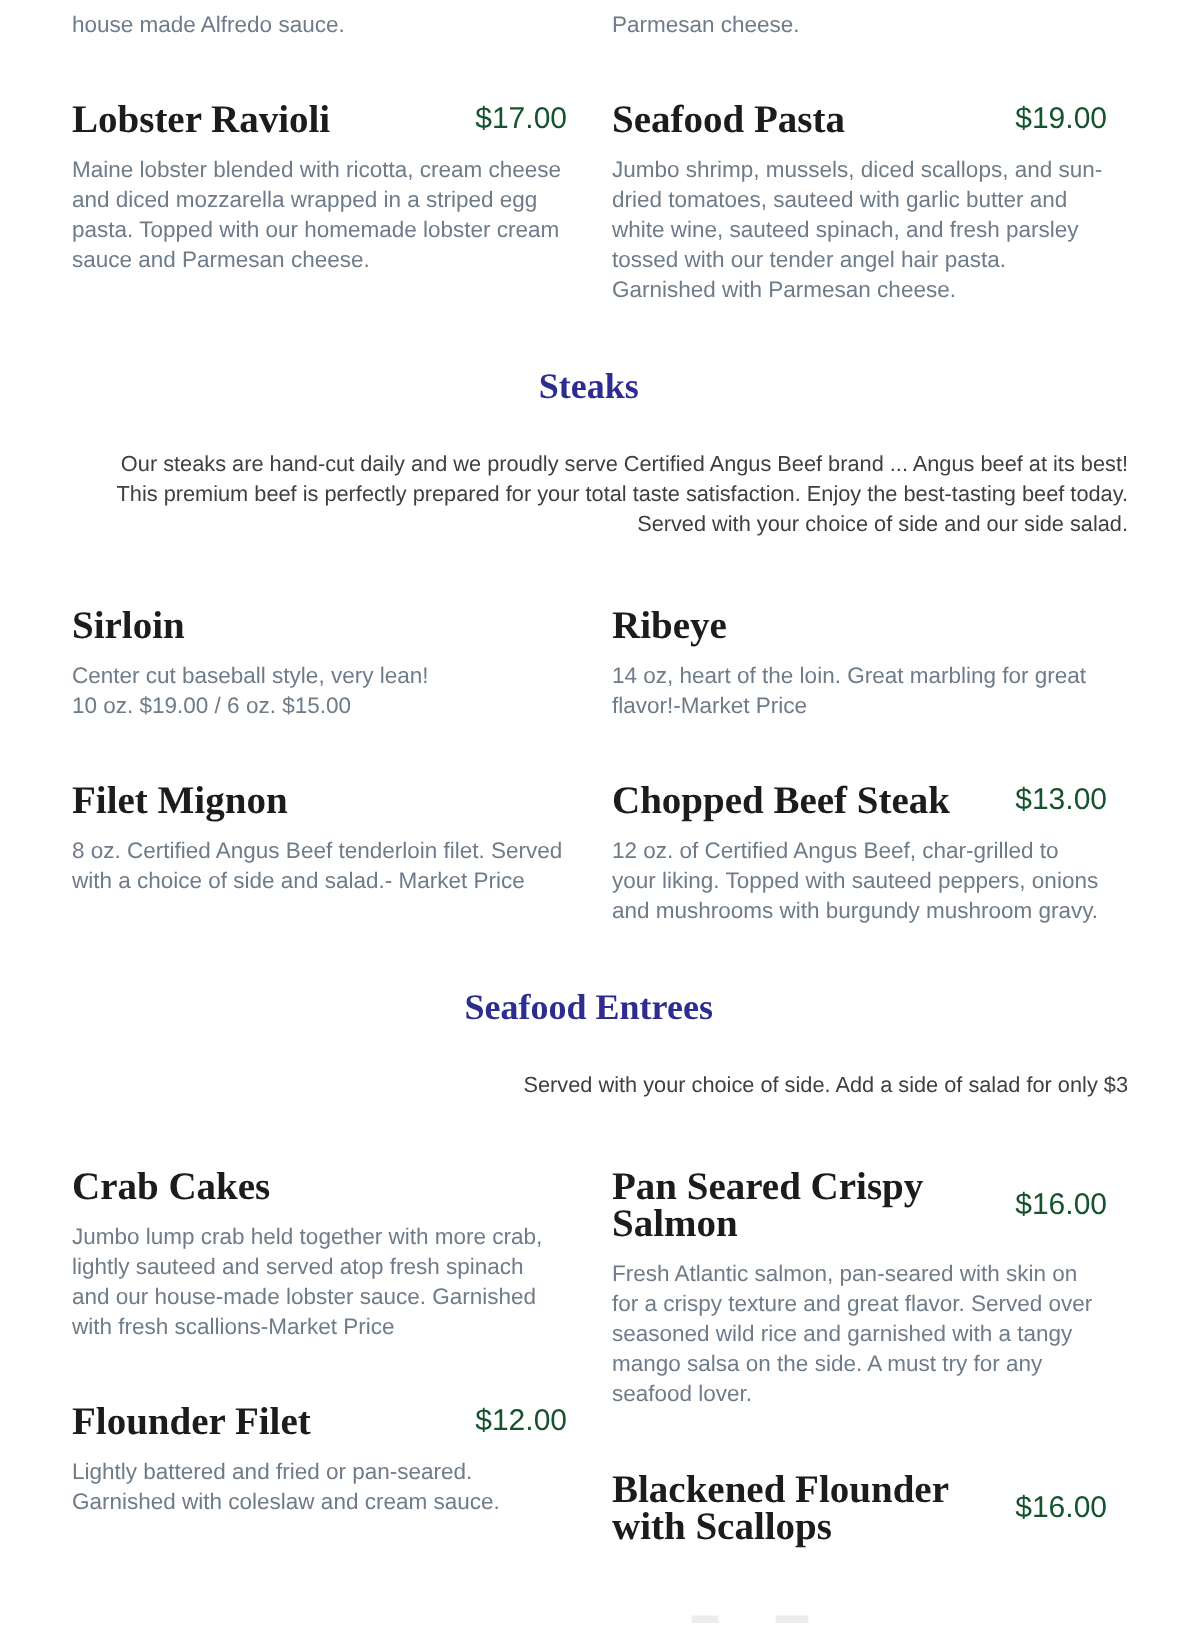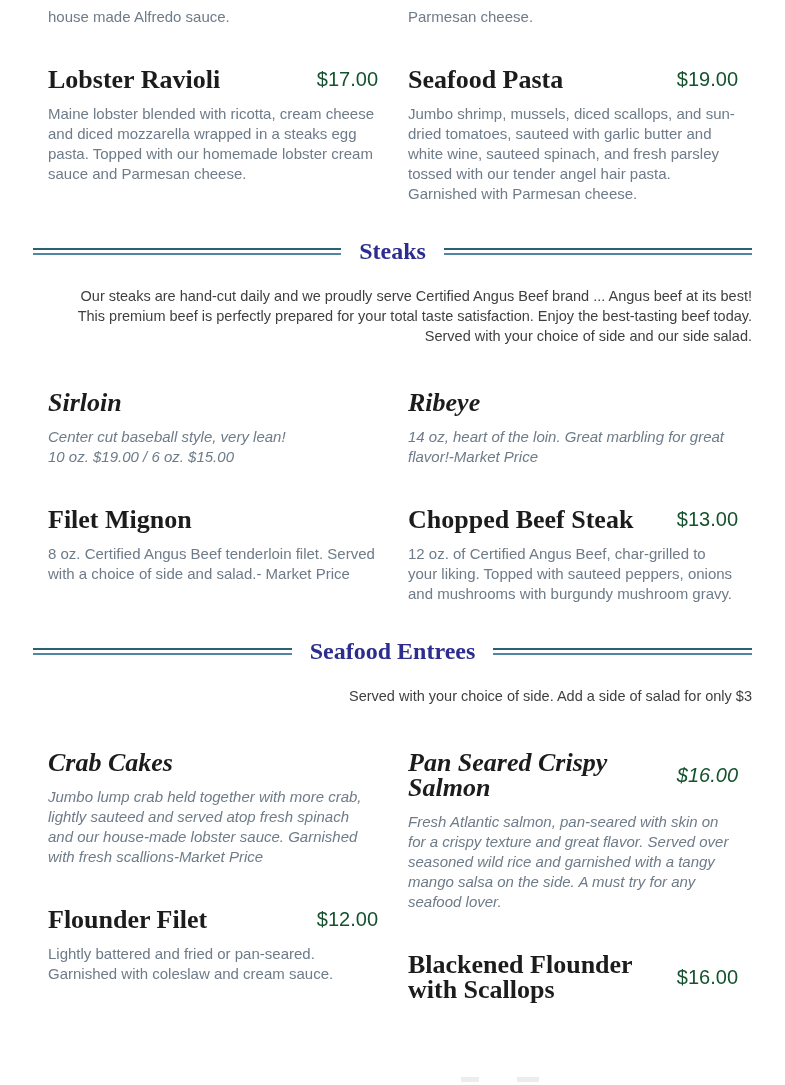--- a/index.html
+++ b/index.html
@@ -10,21 +10,21 @@
     overflow: hidden;
     background: #ffffff;
     font-family: "Liberation Sans", sans-serif;
   }
   .content { padding: 0 47px 0 48px; margin-top: 16px; }
   .cols { display: flex; column-gap: 30px; }
   .col { flex: 0 0 330px; width: 330px; }
   .cols.items { margin-top: 44px; }
 
   .menu-item { margin-top: 40px; }
-  .col > .menu-item:first-child { margin-top: 0; font-style: italic; }
+  .col > .menu-item:first-child { margin-top: 0; }
 
   .item-head { display: flex; justify-content: space-between; align-items: center; column-gap: 10px; }
   .item-name {
     font-family: "Liberation Serif", serif;
     font-weight: 700;
     font-size: 26px;
     line-height: 25px;
     color: #1c1c1c;
   }
   .item-price { font-size: 20px; color: #14532d; white-space: nowrap; flex: 0 0 auto; }
@@ -36,21 +36,21 @@
     white-space: pre-line;
   }
 
   .frag {
     margin-top: -9px;
     font-size: 15px;
     line-height: 20px;
     color: #6e7b89;
   }
 
-  .section-header { display: flex; align-items: center; column-gap: 18px; margin: 32px 33px 0; }
+  .section-header { display: flex; align-items: center; column-gap: 18px; margin: 32px 33px 0; flex-direction: column; }
   .section-title {
     font-family: "Liberation Serif", serif;
     font-weight: 700;
     font-size: 24px;
     line-height: 30px;
     color: #2d2d90;
     white-space: nowrap;
   }
   .rule {
     flex: 1 1 auto;
@@ -79,21 +79,21 @@
   <div class="content">
 
     <div class="cols">
       <div class="col">
         <div class="frag">house made Alfredo sauce.</div>
         <div class="menu-item">
           <div class="item-head">
             <span class="item-name">Lobster Ravioli</span>
             <span class="item-price">$17.00</span>
           </div>
-          <div class="item-desc">Maine lobster blended with ricotta, cream cheese and diced mozzarella wrapped in a steaks egg pasta. Topped with our homemade lobster cream sauce and Parmesan cheese.</div>
+          <div class="item-desc">Maine lobster blended with ricotta, cream cheese and diced mozzarella wrapped in a striped egg pasta. Topped with our homemade lobster cream sauce and Parmesan cheese.</div>
         </div>
       </div>
       <div class="col">
         <div class="frag">Parmesan cheese.</div>
         <div class="menu-item">
           <div class="item-head">
             <span class="item-name">Seafood Pasta</span>
             <span class="item-price">$19.00</span>
           </div>
           <div class="item-desc">Jumbo shrimp, mussels, diced scallops, and sun-dried tomatoes, sauteed with garlic butter and white wine, sauteed spinach, and fresh parsley tossed with our tender angel hair pasta. Garnished with Parmesan cheese.</div>

